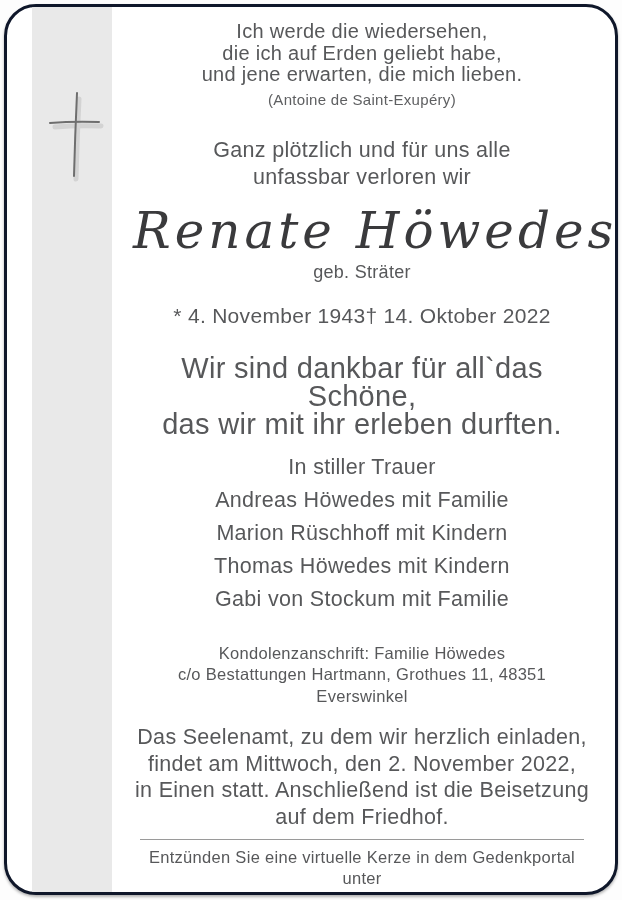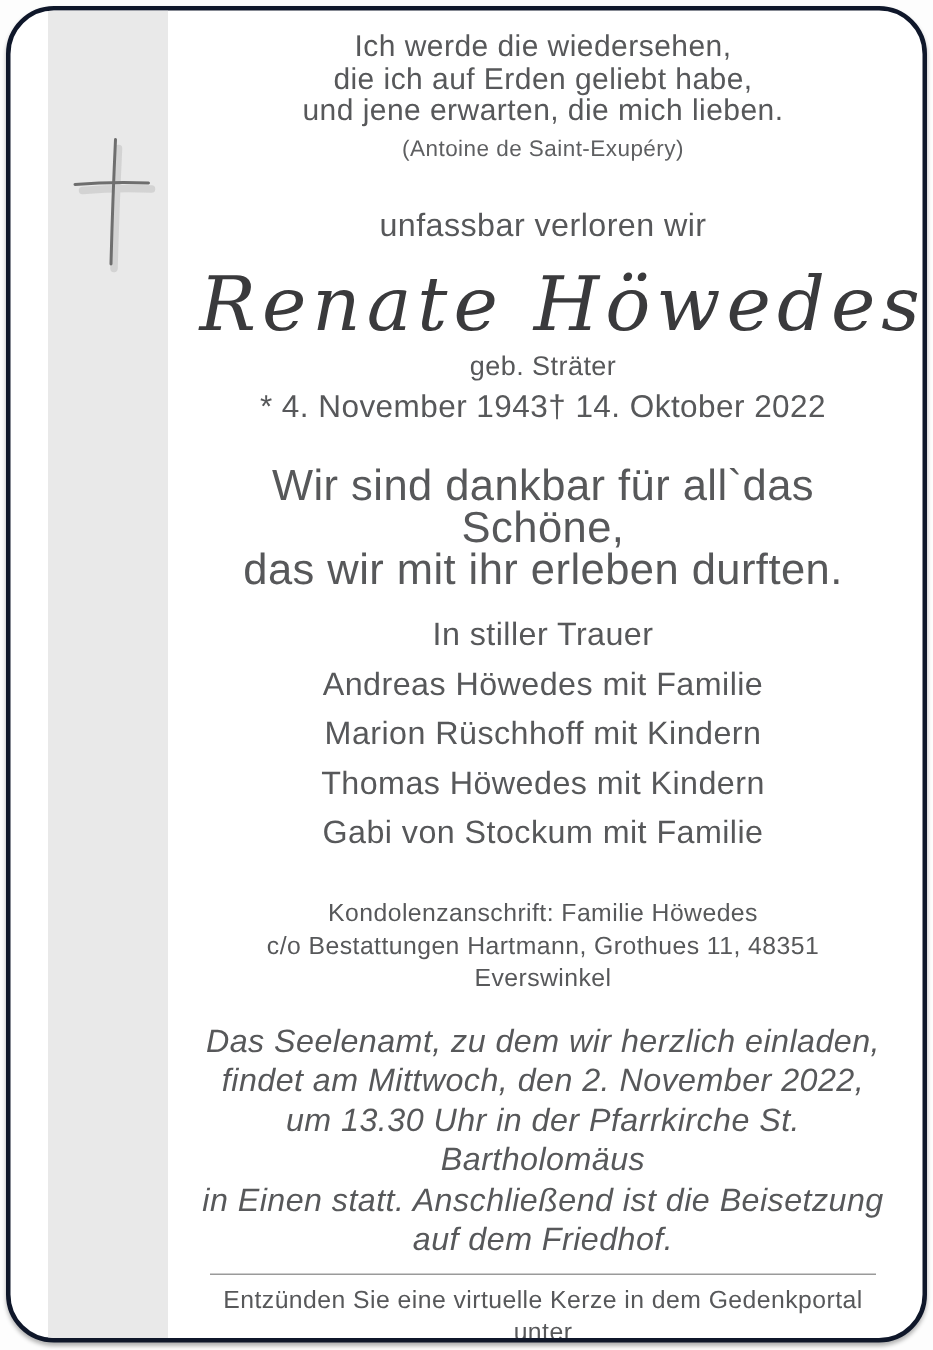--- a/index.html
+++ b/index.html
@@ -45,29 +45,29 @@
     font-family: "DejaVu Serif", serif;
     font-style: italic;
     font-size: 50px;
     line-height: 62px;
     letter-spacing: 4px;
     color: #3a3a3c;
     white-space: nowrap;
   }
   .birthname    { font-size: 18px; line-height: 20px; }
   .dates {
-    margin-top: 6px;
+    margin-top: 22px;
     font-size: 21px; line-height: 24px;
     display: flex; justify-content: center; 
     white-space: nowrap;
   }
   .thanks       { margin-top: 26px; font-size: 29px; line-height: 28px; }
   .mourning     { margin-top: 13px; font-size: 21.5px; line-height: 33px; }
   .condolence   { margin-top: 27px; font-size: 16.5px; line-height: 21.5px; }
-  .service      { margin-top: 17px; font-size: 21.5px; line-height: 26.5px; font-style: italic; }
+  .service      { margin-top: 17px; font-size: 21.5px; line-height: 26.5px; }
   .divider {
     margin: 9px auto 0 auto;
     width: 97%;
     border: 0;
     border-top: 1.5px solid #9a9a9a;
   }
   .memorial     { margin-top: 7px; font-size: 16.5px; line-height: 21px; }
   .line { display: block; }
 </style>
 </head>
@@ -92,20 +92,21 @@
     <div class="content">
 
       <div class="quote">
         <span class="line">Ich werde die wiedersehen,</span>
         <span class="line">die ich auf Erden geliebt habe,</span>
         <span class="line">und jene erwarten, die mich lieben.</span>
       </div>
       <div class="attribution">(Antoine de Saint-Exupéry)</div>
 
       <div class="intro">
+        <span class="line">Ganz plötzlich und für uns alle</span>
         <span class="line">unfassbar verloren wir</span>
       </div>
 
       <div class="name">Renate Höwedes</div>
       <div class="birthname">geb. Sträter</div>
 
       <div class="dates">
         <span>* 4. November 1943</span>
         <span>† 14. Oktober 2022</span>
       </div>
@@ -124,21 +125,20 @@
       </div>
 
       <div class="condolence">
         <span class="line">Kondolenzanschrift: Familie Höwedes</span>
         <span class="line">c/o Bestattungen Hartmann, Grothues 11, 48351 Everswinkel</span>
       </div>
 
       <div class="service">
         <span class="line">Das Seelenamt, zu dem wir herzlich einladen,</span>
         <span class="line">findet am Mittwoch, den 2. November 2022,</span>
-        <span class="line">um 13.30 Uhr in der Pfarrkirche St. Bartholomäus</span>
         <span class="line">in Einen statt. Anschließend ist die Beisetzung</span>
         <span class="line">auf dem Friedhof.</span>
       </div>
 
       <hr class="divider">
 
       <div class="memorial">
         <span class="line">Entzünden Sie eine virtuelle Kerze in dem Gedenkportal unter</span>
 
       </div>

